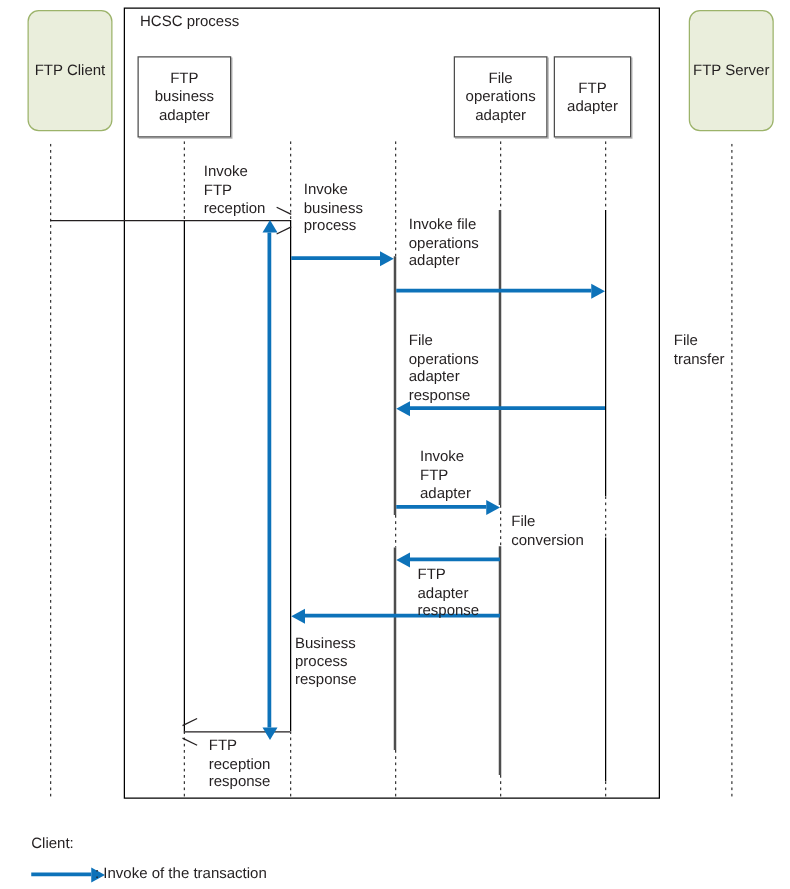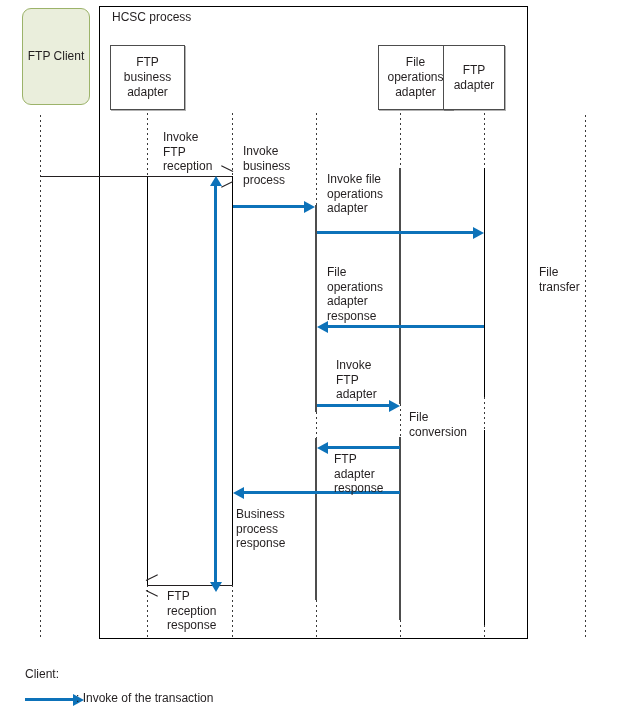--- a/index.html
+++ b/index.html
@@ -109,30 +109,34 @@
 </head>
 <body>
 
 <div id="canvas">
 
   <div class="actor" style="left:22px;top:8px;width:68px;height:97px;">
     <span>FTP
 Client</span>
   </div>
 
+  <div class="actor" style="left:551px;top:8px;width:68px;height:97px;">
+    <span>FTP
+Server</span>
+  </div>
 
   <div class="container" style="left:99px;top:6px;width:429px;height:633px;"></div>
   <div class="container-title" style="left:112px;top:10px;">HCSC process</div>
 
   <div class="participant" style="left:110px;top:45px;width:75px;height:65px;">
     <span>FTP
 business
 adapter</span>
   </div>
-  <div class="participant" style="left:363px;top:45px;width:75px;height:65px;margin-left:15px;">
+  <div class="participant" style="left:363px;top:45px;width:75px;height:65px;">
     <span>File
 operations
 adapter</span>
   </div>
   <div class="participant" style="left:443px;top:45px;width:62px;height:65px;">
     <span>FTP
 adapter</span>
   </div>
 
   <div class="lifeline-dotted" style="left:40px;top:115px;height:525px;"></div>

